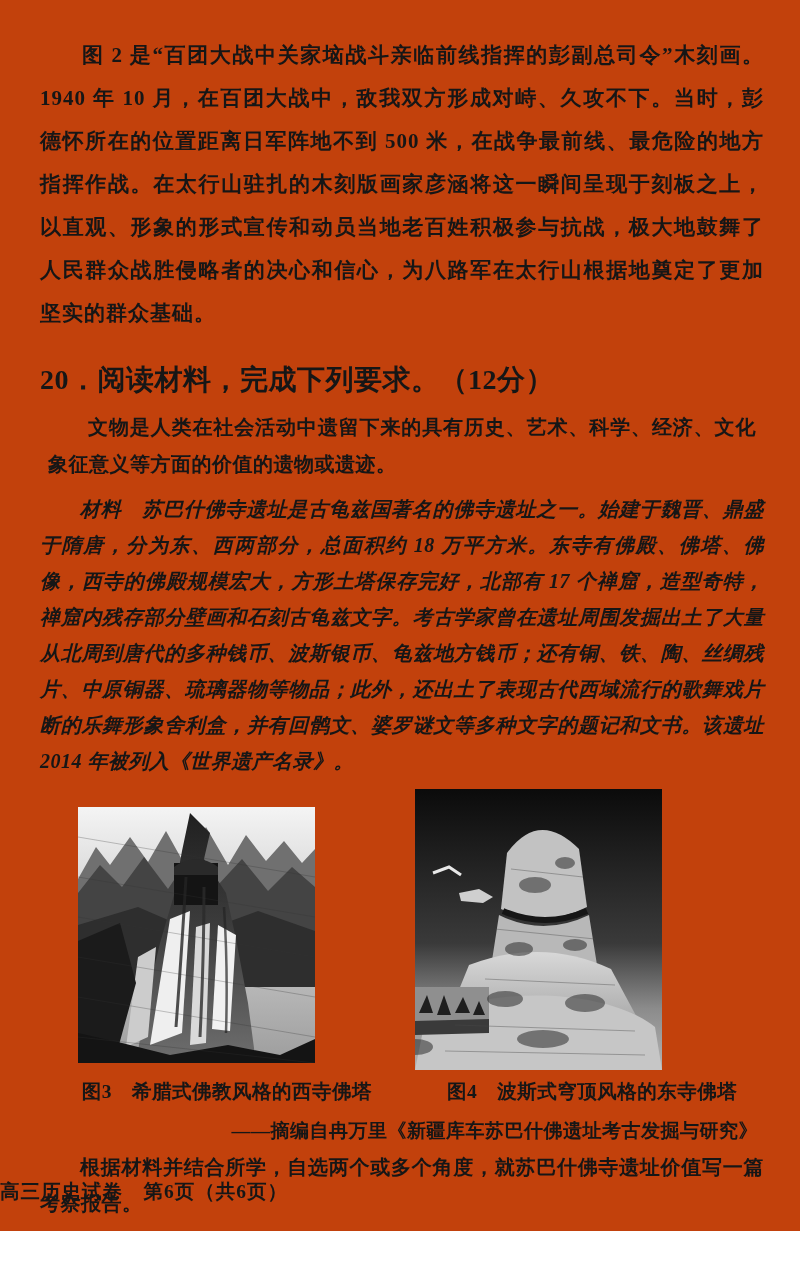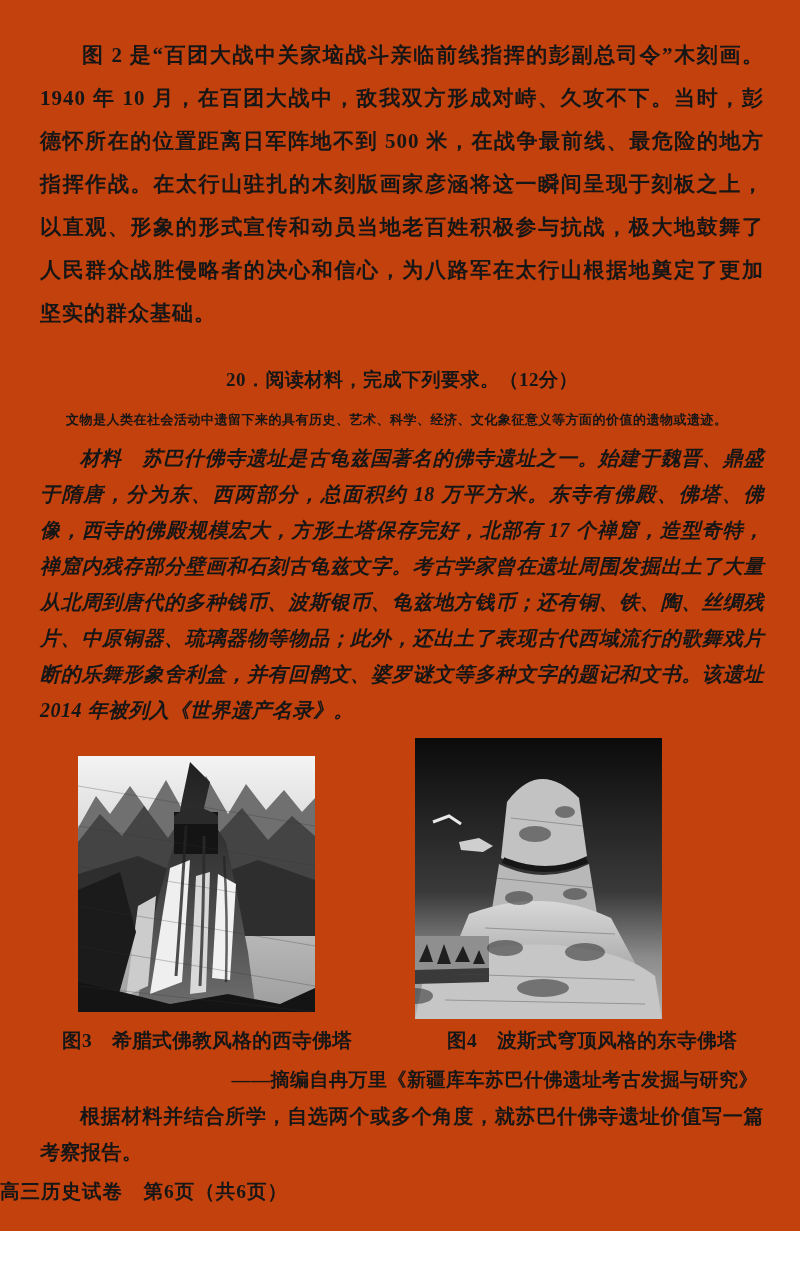--- a/index.html
+++ b/index.html
@@ -21,25 +21,25 @@
     text-align:justify;text-indent:2em;
   }
   .subq{
     margin:0;
     font-size:21px;line-height:43px;letter-spacing:0.5px;
     text-align:justify;
   }
   
   .q20-stem{
     margin:24px 0 0 0;
-    font-size:19px;line-height:42px;letter-spacing:0.5px;text-align:center;
+    font-size:28px;line-height:42px;letter-spacing:0.5px;
   }
   .q20-intro{
-    margin:0;
-    font-size:13px;line-height:37px;letter-spacing:0.5px;
+    margin:8px;
+    font-size:20px;line-height:37px;letter-spacing:0.5px;
     text-align:justify;text-indent:2em;
   }
   .q20-material{
     margin:2px 0 0 0;
     font-size:20px;line-height:36px;letter-spacing:0.5px;
     text-align:justify;text-indent:2em;
     font-style:italic;
   }
   
   .figures{
@@ -47,21 +47,21 @@
     margin-top:10px;padding-left:38px;
   }
   .fig{margin:0;}
   .fig-west{width:237px;margin-top:18px;}
   .fig-east{width:247px;margin-left:100px;}
   .fig svg{display:block;}
   .captions{
     display:flex;padding-left:2px;margin-top:8px;
     font-size:19.5px;letter-spacing:0.5px;
   }
-  .cap-west{width:330px;text-align:center;}
+  .cap-west{width:330px;text-align:right;}
   .cap-east{width:330px;margin-left:55px;text-align:center;}
   .source{
     margin:10px 0 0 0;
     font-size:19px;line-height:32px;letter-spacing:0.5px;
     text-align:right;padding-right:6px;
   }
   .task{
     margin:2px 0 0 0;
     font-size:20px;line-height:36px;letter-spacing:0.5px;
     text-align:justify;text-indent:2em;

